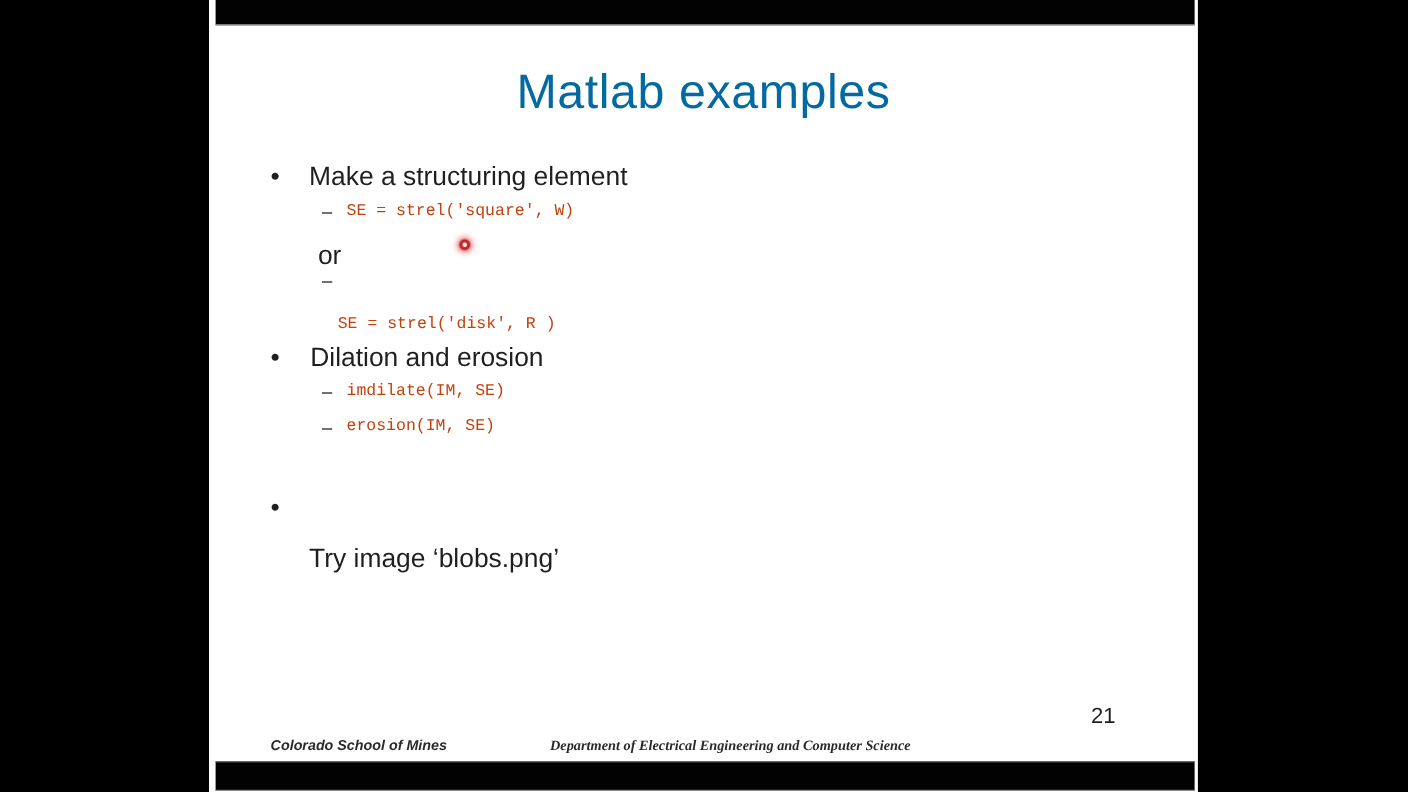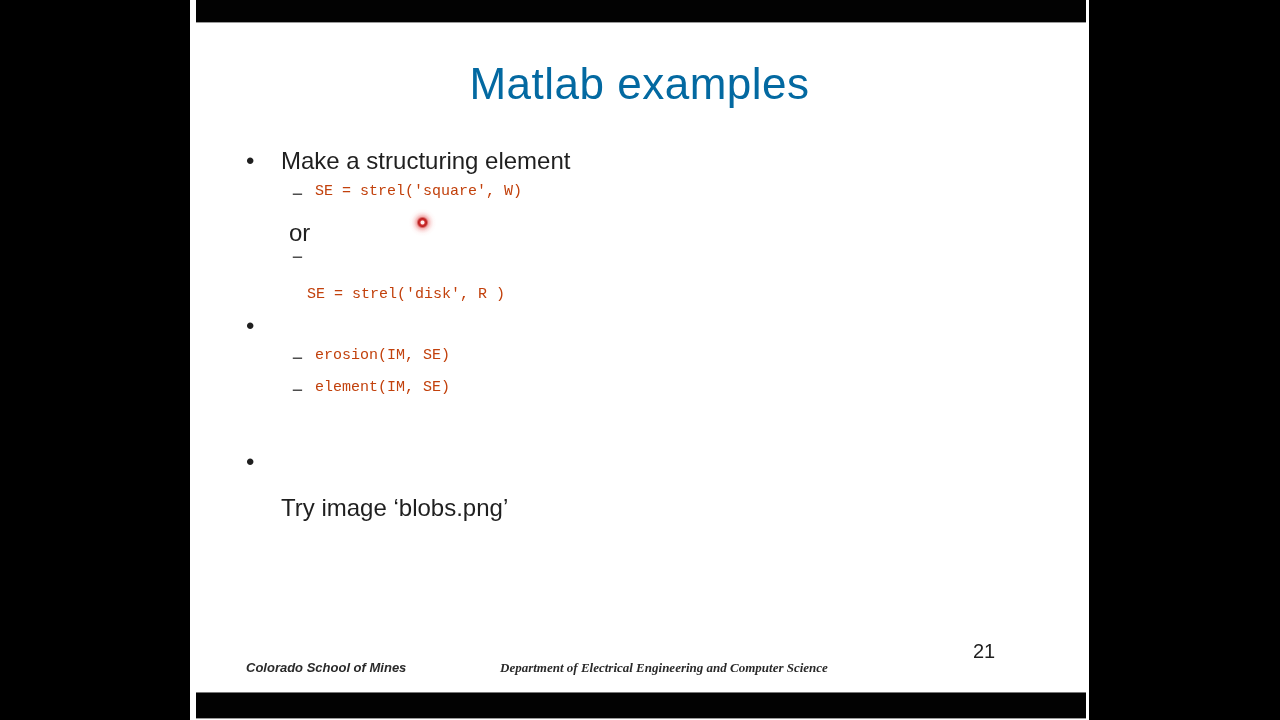--- a/index.html
+++ b/index.html
@@ -78,26 +78,27 @@
     line-height: 1;
     font-family: "Liberation Mono", monospace;
     font-size: 21.5px;
     color: #4d4d4d;
   }
   .footer-text {
     font-style: italic;
     font-weight: bold;
     font-size: 13px;
     color: #2a2a2a;
+    margin-top: 10px;
   }
   .page-number {
     top: 641px;
     left: 783px;
     width: 60px;
-    text-align: left;
+    text-align: center;
     font-size: 20px;
     color: #1f1f1f;
   }
   .laser {
     position: absolute;
     left: 218px;
     top: 208px;
     width: 29px;
     height: 29px;
     border-radius: 50%;
@@ -128,26 +129,27 @@
 
     <span class="dash-glyph" style="left:101px; top:184px;">–</span>
     <div class="line mono" style="left:125px; top:184px;">SE = strel('square', W)</div>
 
     <div class="line sans" style="left:99px; top:221px;">or</div>
 
     <span class="dash-glyph" style="left:101px; top:247px;">–</span>
     <div class="line mono" style="left:117px; top:247px;margin-top:40px;">SE = strel('disk', R )</div>
 
     <span class="bullet-glyph" style="left:56px; top:314px;">•</span>
+    <div class="line sans" style="left:92px; top:314px;">Dilation and erosion</div>
 
     <span class="dash-glyph" style="left:101px; top:348px;">–</span>
-    <div class="line mono" style="left:125px; top:348px;">erosion(IM, SE)</div>
+    <div class="line mono" style="left:125px; top:348px;">imdilate(IM, SE)</div>
 
     <span class="dash-glyph" style="left:101px; top:380px;">–</span>
-    <div class="line mono" style="left:125px; top:380px;">element(IM, SE)</div>
+    <div class="line mono" style="left:125px; top:380px;">erosion(IM, SE)</div>
 
     <span class="bullet-glyph" style="left:56px; top:450px;">•</span>
     <div class="line sans" style="left:91px; top:450px;margin-top:46px;">Try image ‘blobs.png’</div>
 
     <div class="laser"></div>
 
     <div class="line page-number">21</div>
     <div class="line footer-text" style="left:56px; top:661px;">Colorado School of Mines</div>
     <div class="line footer-text" style="left:310px; top:661px;font-family:Liberation Serif, serif;">Department of Electrical Engineering and Computer Science</div>
 

